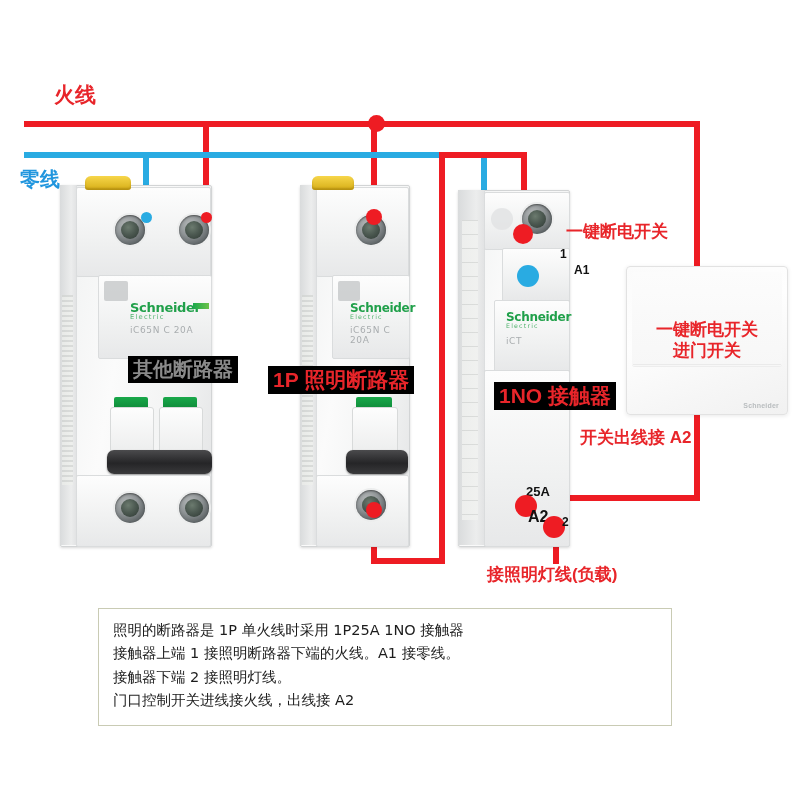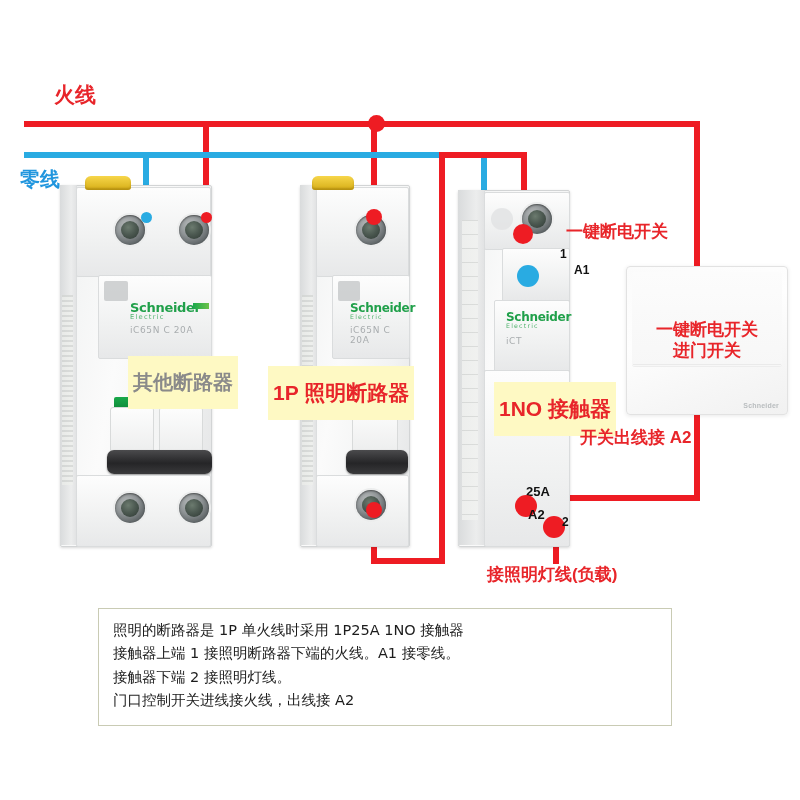--- a/index.html
+++ b/index.html
@@ -17,21 +17,21 @@
   .wire.blue{background:#29abe2;}
   .dot{position:absolute;border-radius:50%;background:#ee1c23;}
   .dot.blue{background:#29abe2;}
 
   
   .lbl{position:absolute;white-space:nowrap;font-weight:bold;line-height:1.15;}
   .lbl.red{color:#e8252a;}
   .lbl.blue{color:#2196de;}
   .lbl.gray{color:#8a8a8a;}
   .lbl.black{color:#111;}
-  .lbl.boxed{background:#fef9c3;padding:15px 5px;}
+  .lbl.boxed{background:#000000;padding:2px 5px;}
 
   .title{position:absolute;left:278px;top:82px;font-size:20px;font-weight:bold;color:#161616;letter-spacing:.5px;}
 
   
   .dev{position:absolute;}
   .body{
     position:absolute;left:0;top:0;width:100%;height:100%;
     background:linear-gradient(100deg,#e6e7e8 0%,#f4f5f5 16%,#fbfbfb 40%,#f2f3f3 72%,#e2e3e4 100%);
     border:1px solid #d2d4d5;
     border-radius:2px;
@@ -242,21 +242,21 @@
     <div class="lbl black" style="left:84px;top:74px;font-size:12px;margin-left:32px;">A1</div>
     <div class="lbl black" style="left:102px;top:58px;font-size:12px;">1</div>
 
     <div class="front" style="left:36px;top:110px;width:74px;height:70px;"></div>
     <div class="sch" style="left:48px;top:120px;font-size:12px;">Schneider<span class="e">Electric</span></div>
     <div class="model" style="left:48px;top:146px;font-size:9px;">iCT</div>
 
     <div class="front" style="left:26px;top:180px;width:84px;height:175px;"></div>
     <div class="lbl black" style="left:68px;top:295px;font-size:13px;">25A</div>
     <div class="dot" style="left:57px;top:305px;width:22px;height:22px;"></div>
-    <div class="lbl black" style="left:70px;top:318px;font-size:13px;">A2</div>
+    <div class="lbl black" style="left:70px;top:318px;font-size:16px;">A2</div>
     <div class="dot" style="left:85px;top:326px;width:22px;height:22px;"></div>
     <div class="lbl black" style="left:104px;top:326px;font-size:12px;">2</div>
   </div>
 
   <div class="lbl red boxed" style="left:494px;top:382px;font-size:21px;">1NO 接触器</div>
 
   <div class="dot" style="left:513px;top:224px;width:20px;height:20px;"></div>
 
   <div class="panel" style="left:626px;top:266px;width:160px;height:147px;">
     <div class="rocker"></div>

